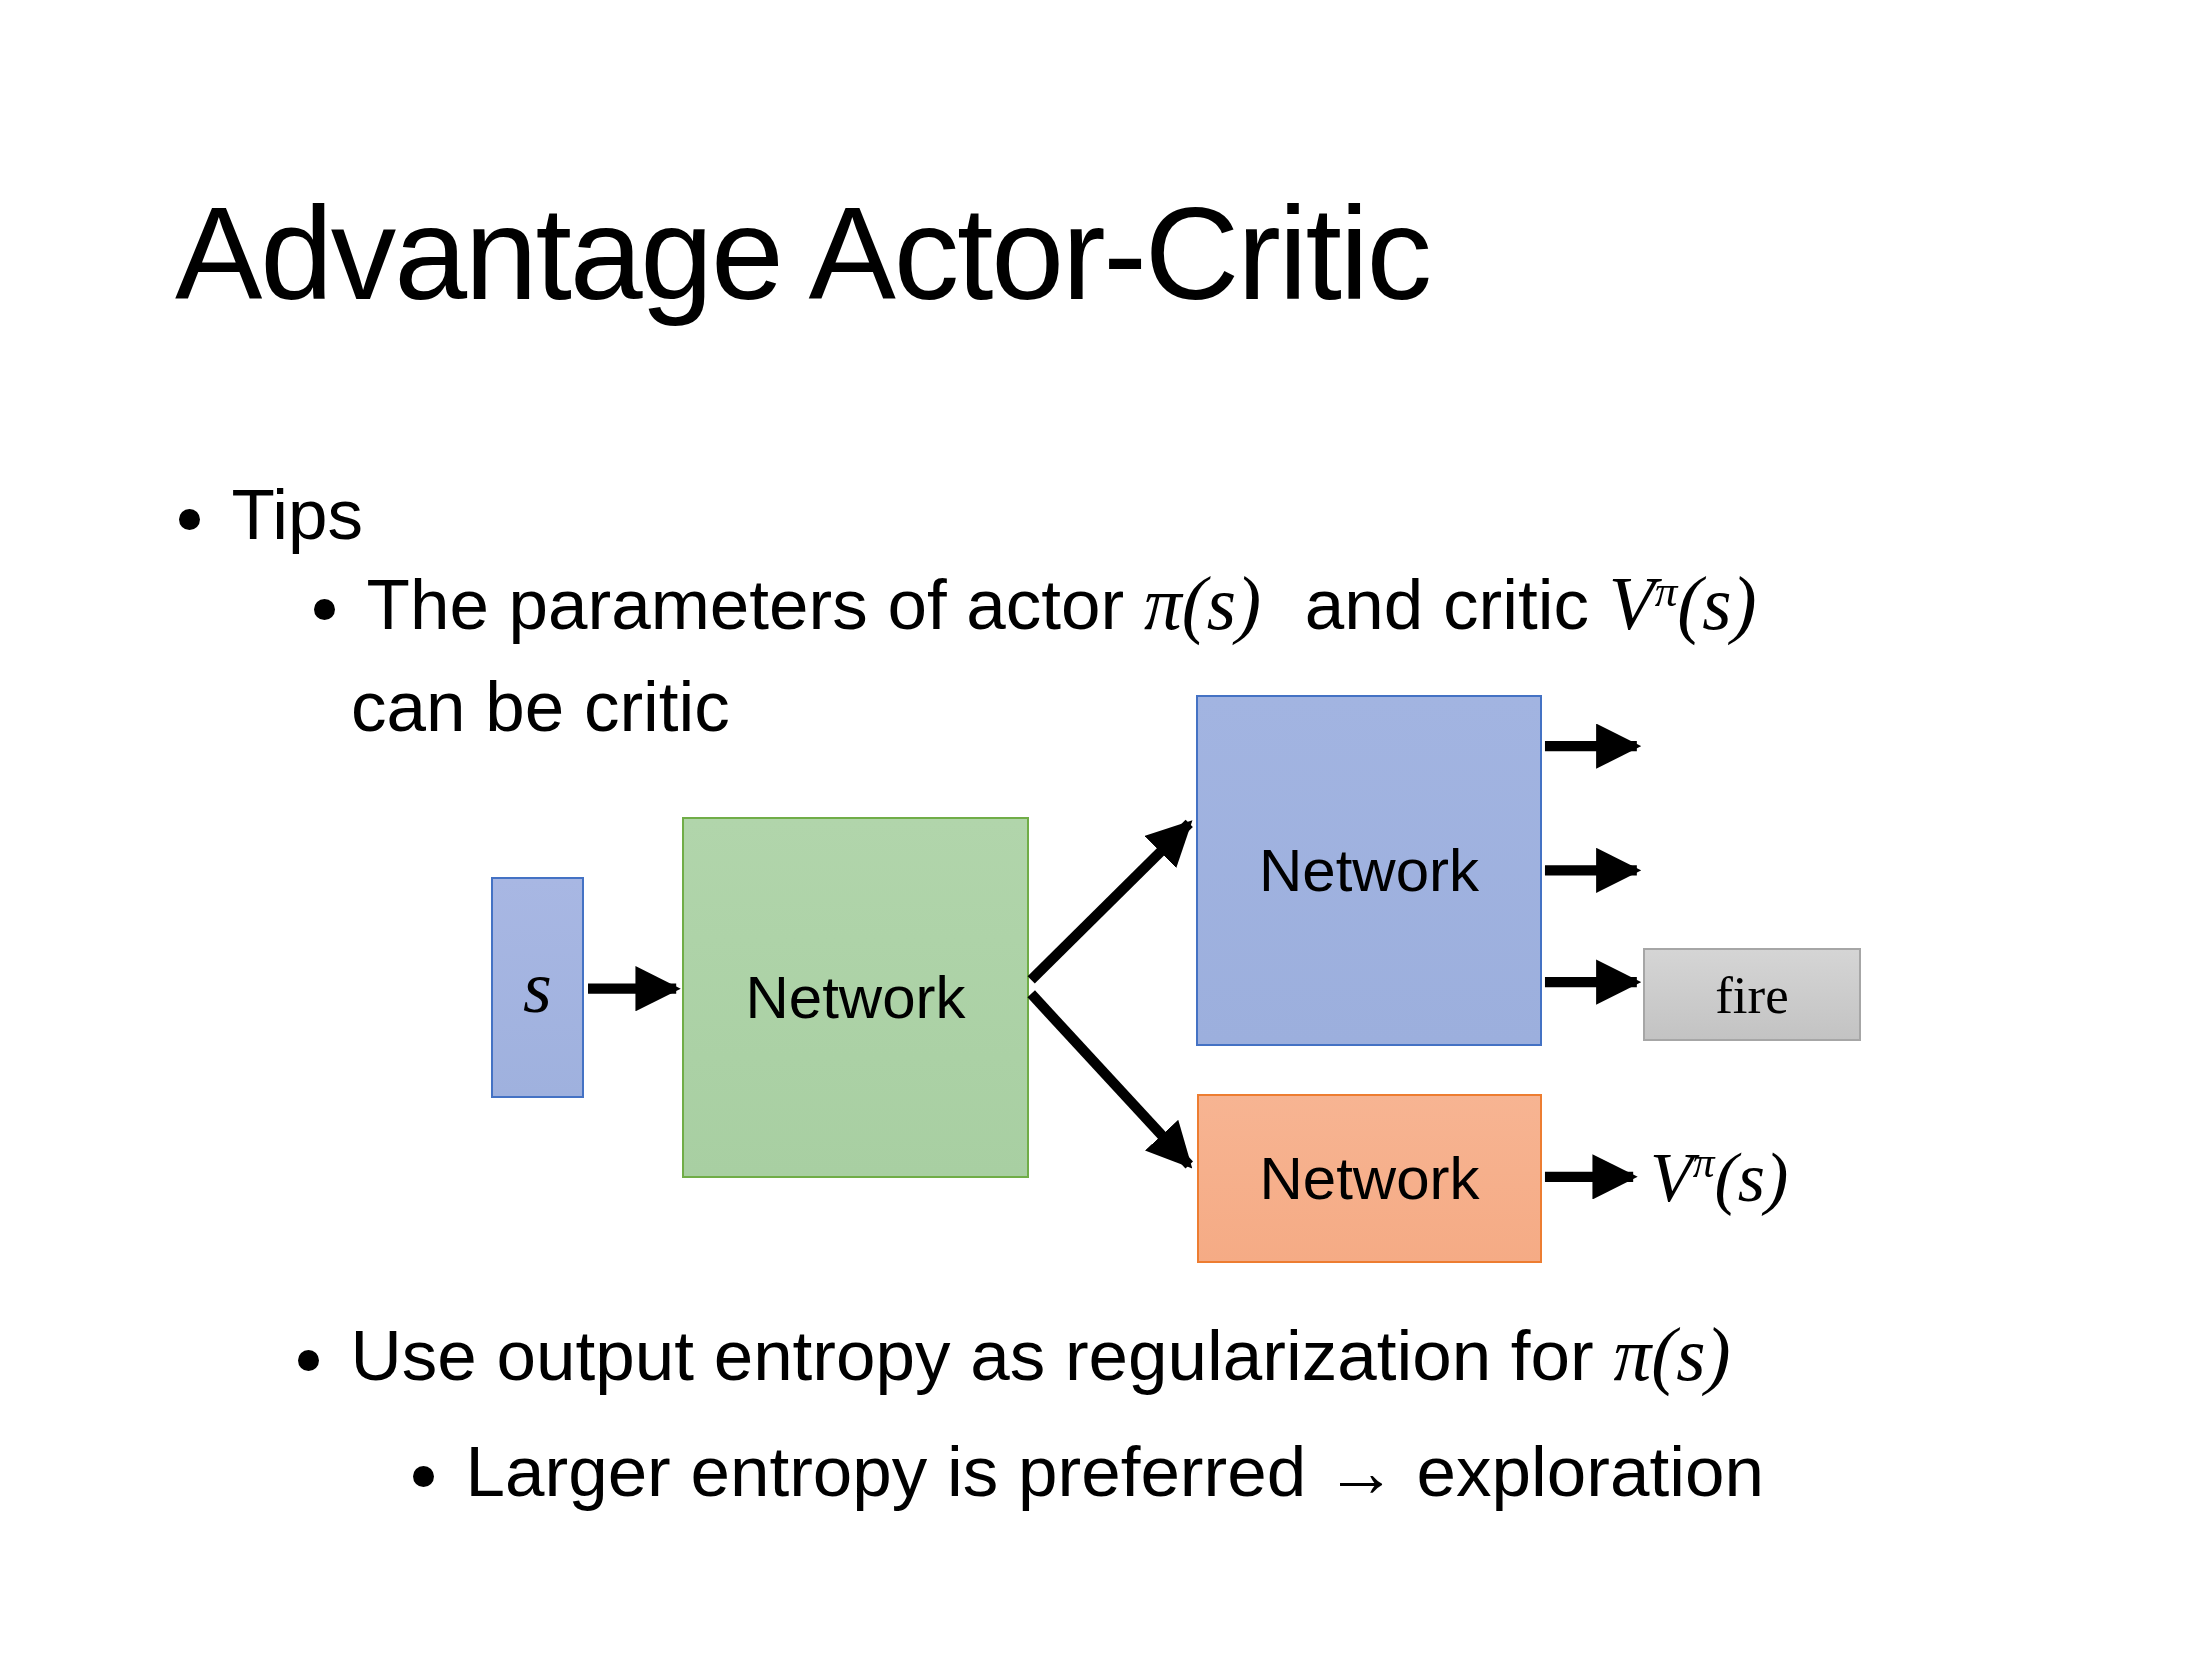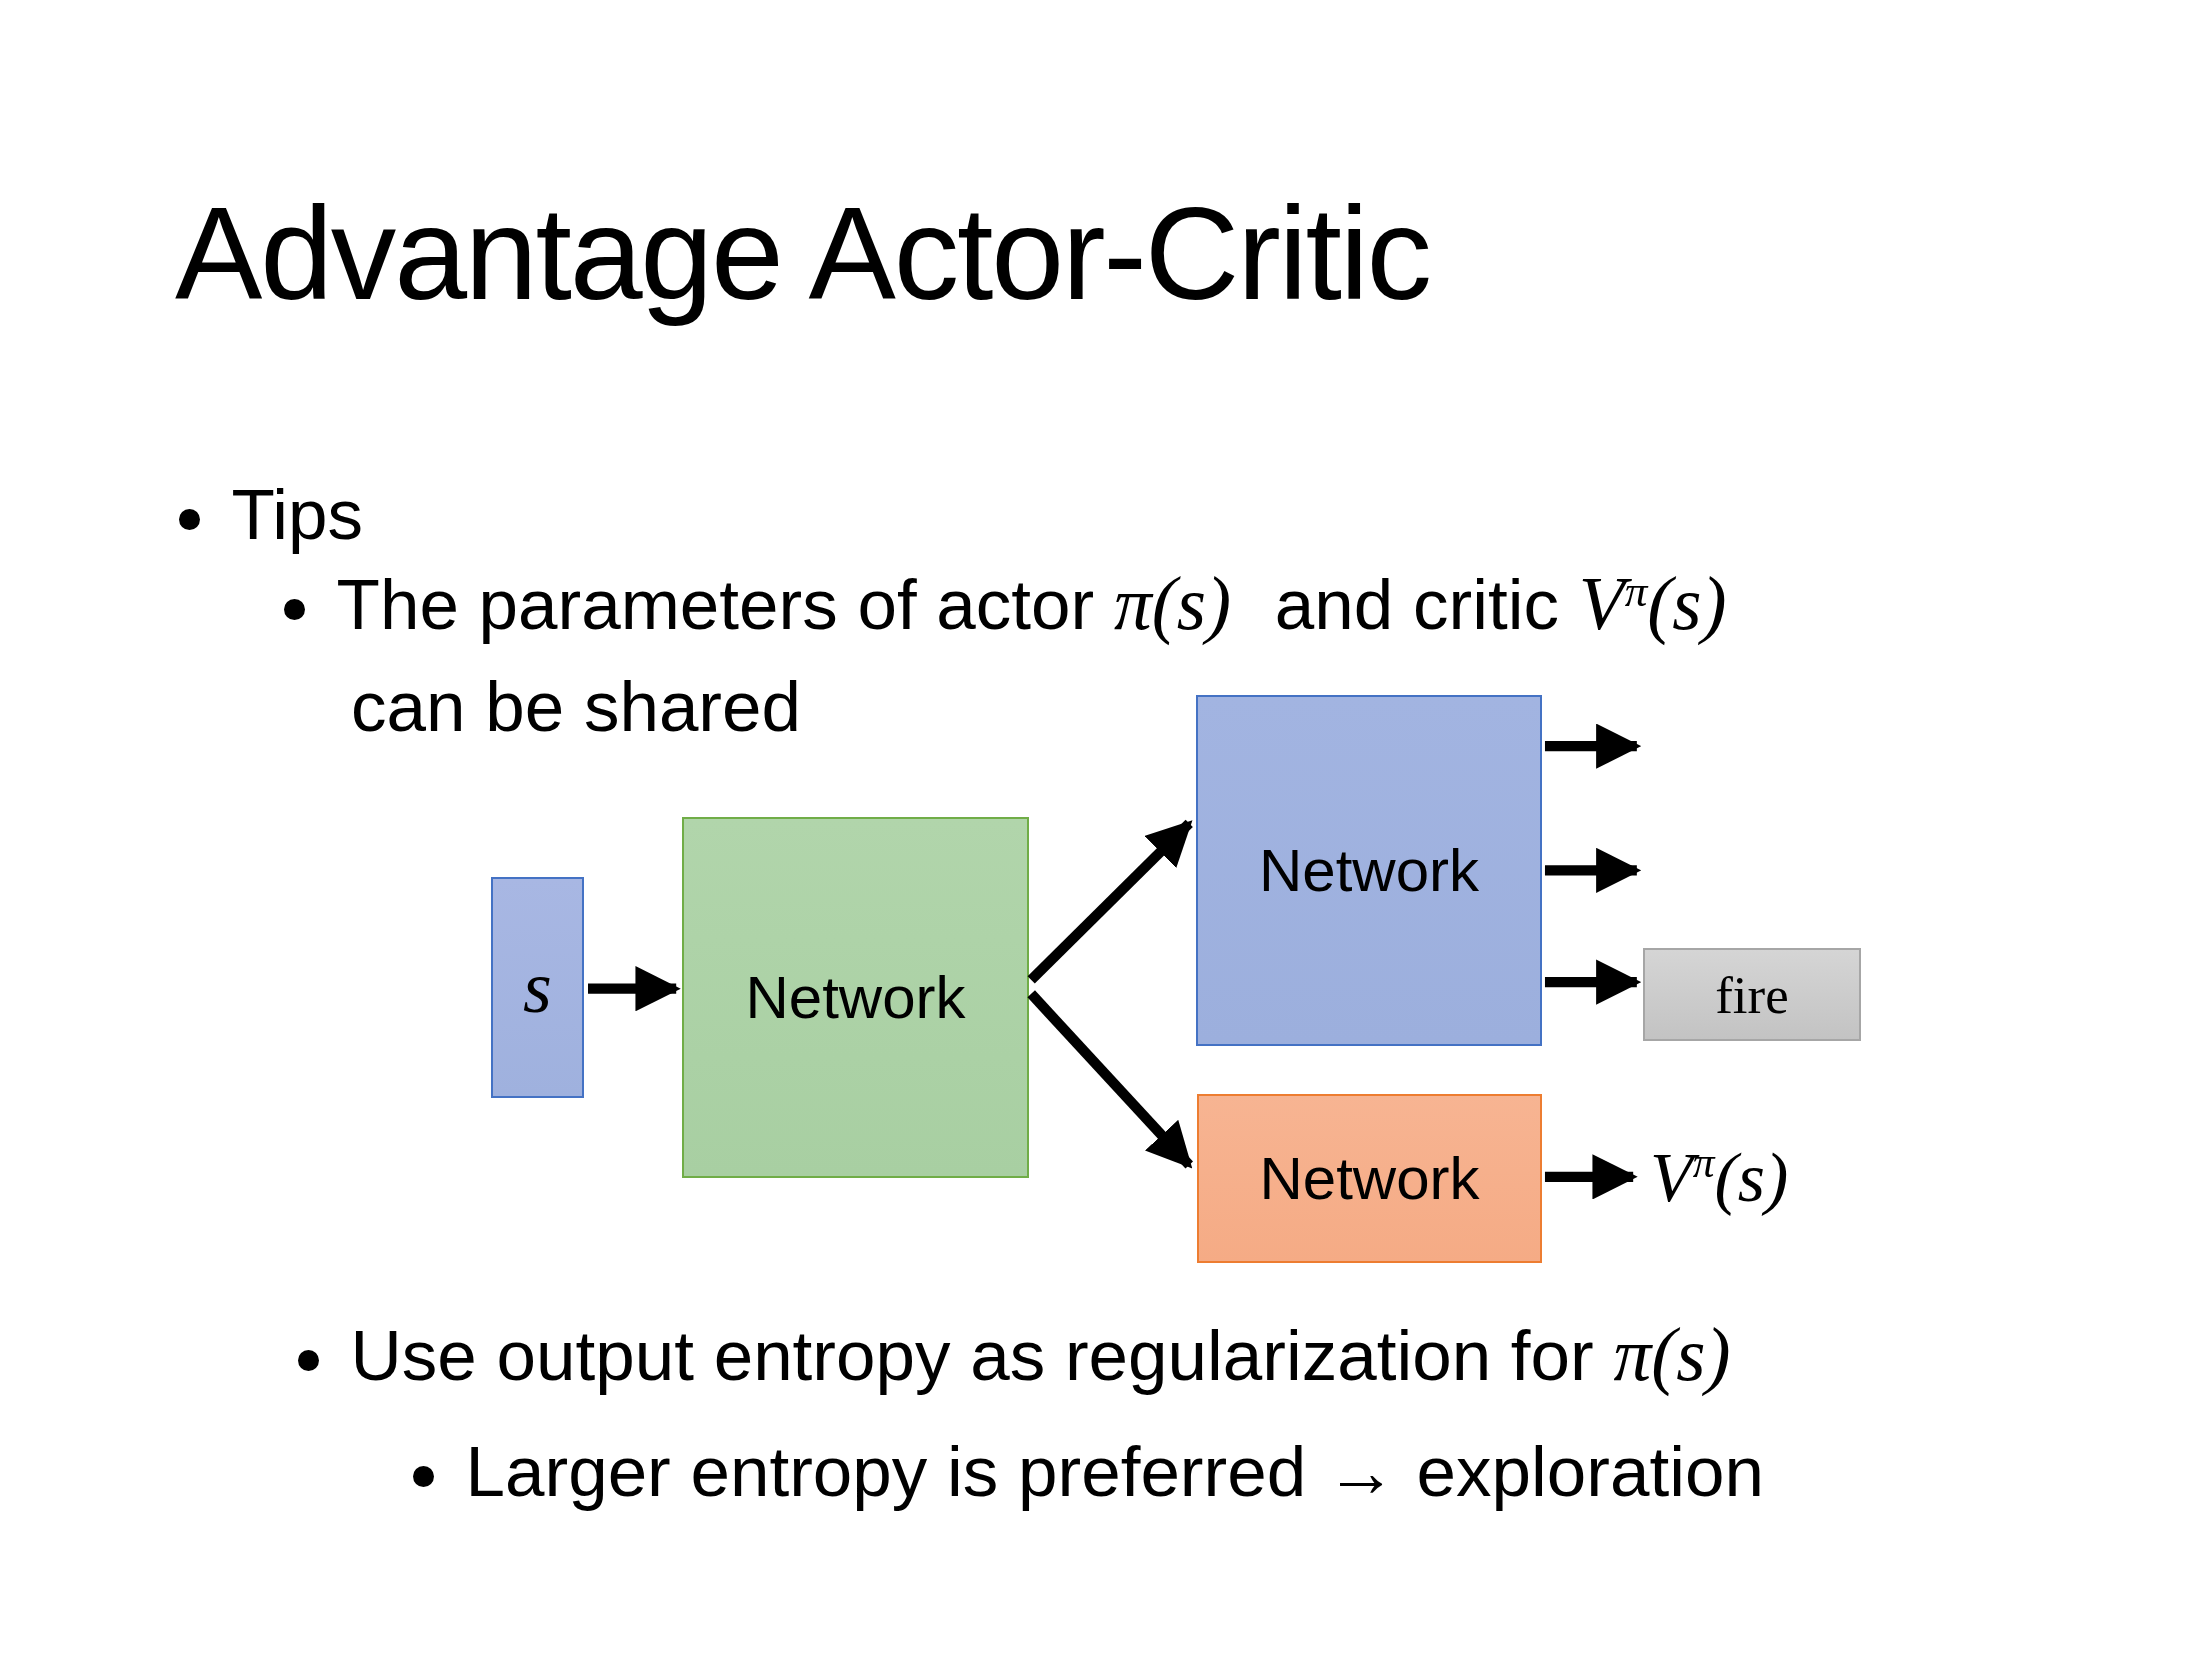--- a/index.html
+++ b/index.html
@@ -118,26 +118,26 @@
 <body>
 
 <div class="slide">
 
   <div class="abs title">Advantage Actor-Critic</div>
 
   <div class="abs line" style="left:179px; top:452px;margin-top:20px;">
     <span class="dot"></span><span>Tips</span>
   </div>
 
-  <div class="abs line" style="left:284px; top:559px;">
+  <div class="abs line" style="left:314px; top:559px;">
     <span class="dot"></span><span>The parameters of actor </span><span class="math gap-after">π(s)</span><span> and critic </span><span class="math"><span>V</span><span class="sup">π</span><span>(s)</span></span>
   </div>
 
   <div class="abs line" style="left:351px; top:664px;">
-    <span>can be shared</span>
+    <span>can be critic</span>
   </div>
 
   <div class="abs box input-box">
     <span>s</span>
   </div>
 
   <div class="abs box shared-box">
     <span>Network</span>
   </div>
 

